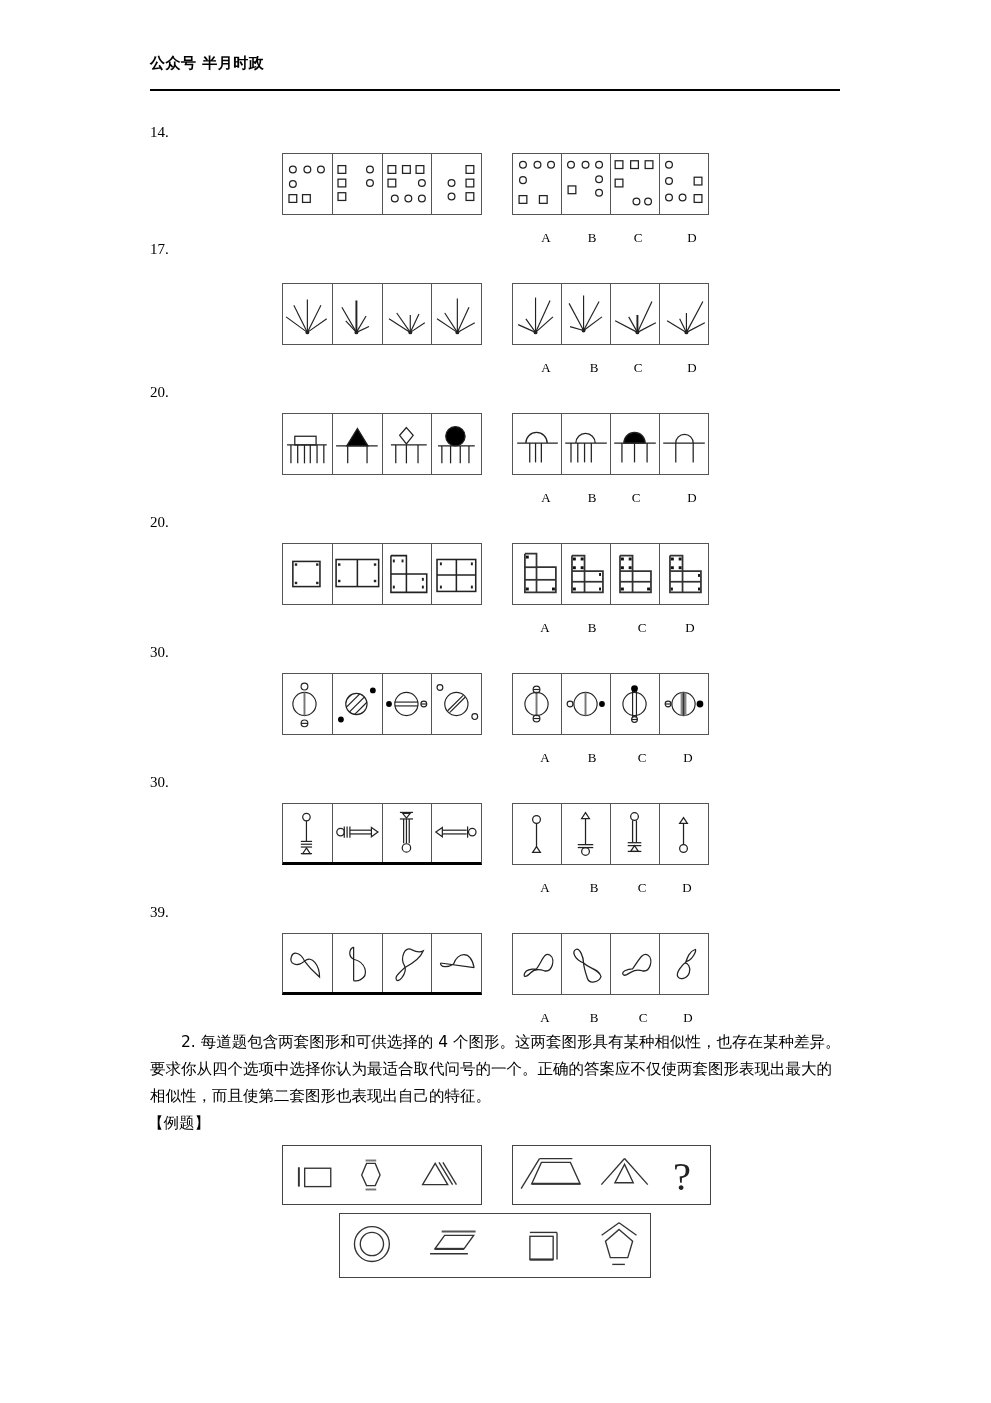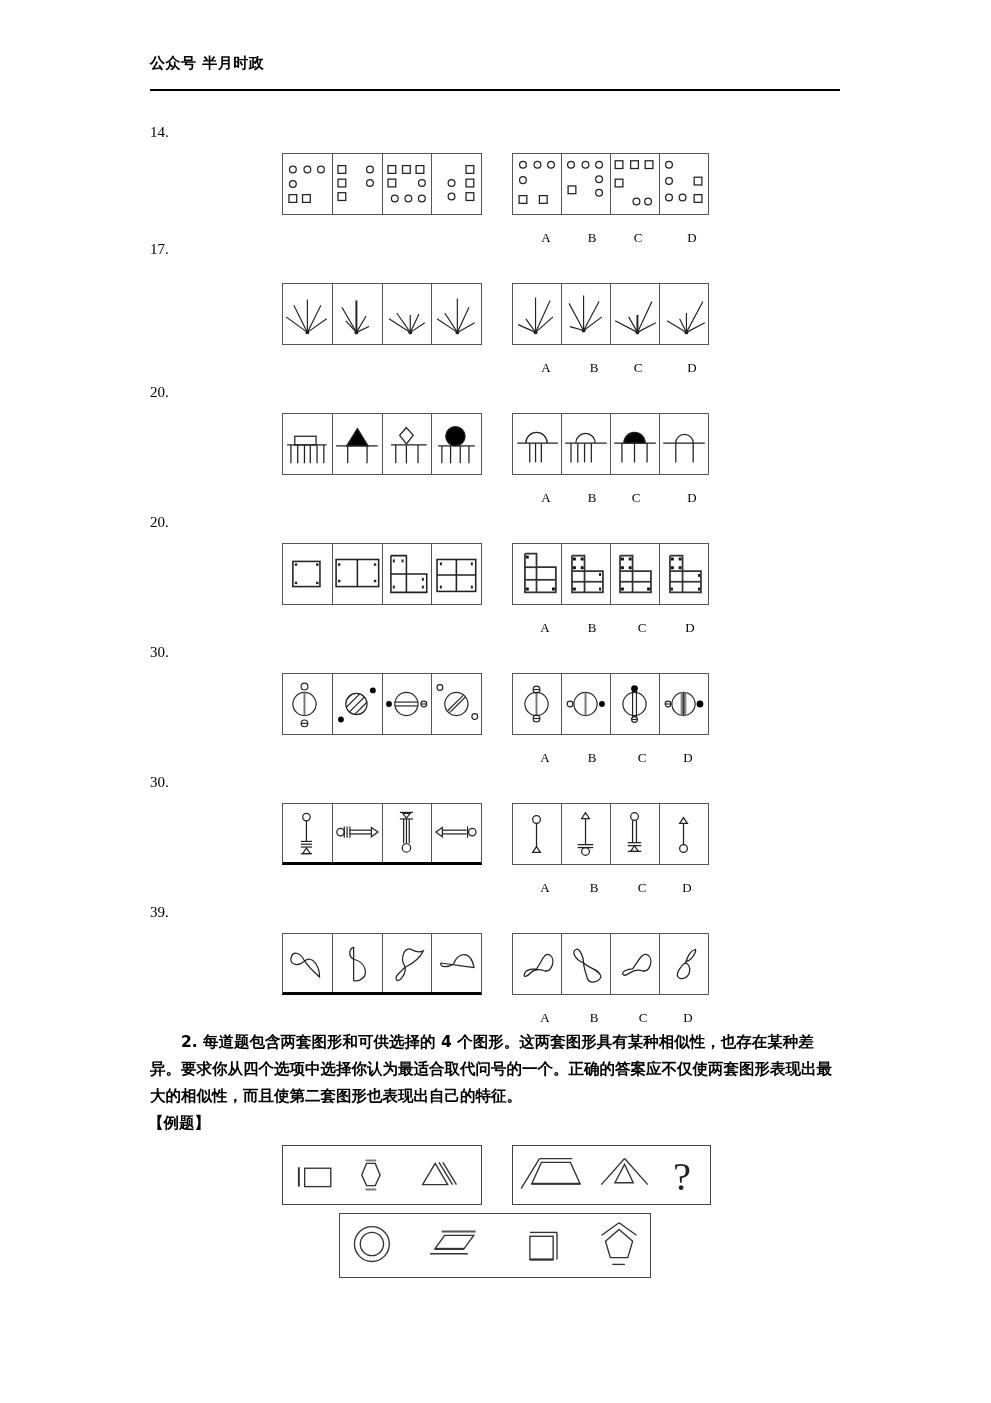--- a/index.html
+++ b/index.html
@@ -5,21 +5,21 @@
   html,body{margin:0;padding:0;background:#fff;}
   body{width:991px;height:1403px;position:relative;font-family:"DejaVu Sans","Liberation Sans",sans-serif;color:#000;overflow:hidden;}
   .hdr{position:absolute;left:150px;top:54px;font-size:15px;font-weight:bold;letter-spacing:0.5px;}
   .rule{position:absolute;left:150px;top:89px;width:690px;height:2px;background:#000;}
   .qnum{position:absolute;left:150px;font-family:"Liberation Serif","DejaVu Serif",serif;font-size:15px;}
   .grp{position:absolute;height:62px;border:1.5px solid #555;display:flex;background:#fff;box-sizing:border-box;}
   .cell{flex:1;border-right:1.5px solid #555;position:relative;}
   .cell:last-child{border-right:none;}
   .cell svg{position:absolute;left:0;top:0;width:100%;height:100%;}
   .opt{position:absolute;font-family:"Liberation Serif","DejaVu Serif",serif;font-size:13px;width:20px;text-align:center;}
-  .para{position:absolute;left:150px;width:692px;font-size:15.5px;line-height:27px;font-weight:bold;}
+  .para{position:absolute;left:150px;width:692px;font-size:15.5px;line-height:27px;}
   .ex{position:absolute;border:1.5px solid #444;box-sizing:border-box;}
   .ex svg{width:100%;height:100%;display:block;}
 </style>
 </head>
 <body>
 
 <div class="hdr">公众号  半月时政</div>
 <div class="rule"></div>
 
 <div class="qnum" style="top:124px">14.</div>

